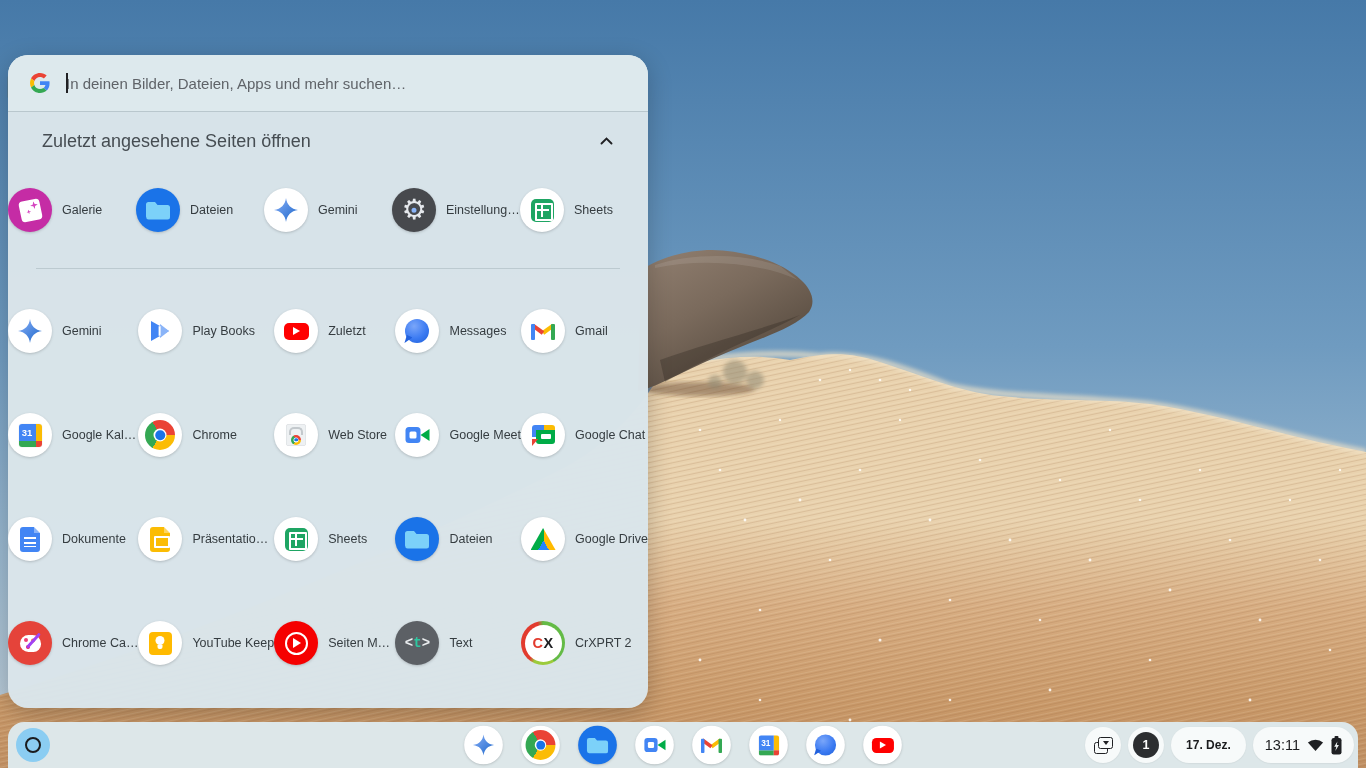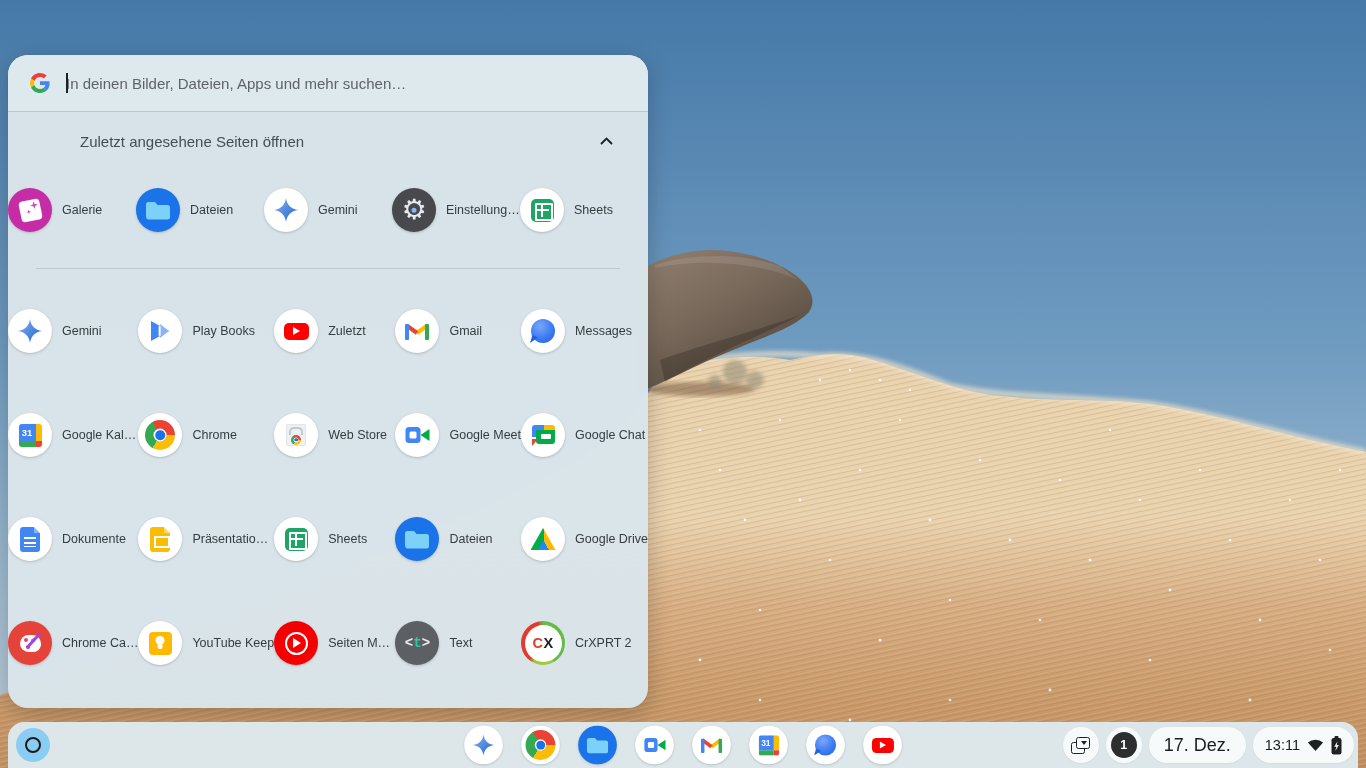--- a/index.html
+++ b/index.html
@@ -18,21 +18,21 @@
     padding:0 22px;background:#dde9ed;border-bottom:1px solid #b9c7cd;}
   .gsvg{flex:none;display:flex;}
   .searchtext{position:relative;flex:1;height:24px;display:flex;align-items:center;}
   .searchtext input{width:100%;border:none;outline:none;background:transparent;
     font-size:15px;color:#202124;padding:0;font-family:inherit;}
   .searchtext input::placeholder{color:#5f6368;opacity:1;}
   .caret{position:absolute;left:0;top:2px;width:1.6px;height:20px;background:#202124;}
 
   .sectionhead{flex:none;display:flex;align-items:center;justify-content:space-between;
     margin:14px 28px 0 34px;height:30px;}
-  .sectiontitle{font-size:15px;color:#464d52;margin-left:38px;}
+  .sectiontitle{font-size:18px;color:#464d52;}
   .collapsebtn{width:28px;height:28px;border-radius:50%;display:flex;align-items:center;
     justify-content:center;cursor:pointer;}
 
   .recentrow{flex:none;display:grid;grid-template-columns:repeat(5,1fr);margin-top:18px;}
   .tilegrid{flex:none;display:grid;grid-template-columns:repeat(5,1fr);row-gap:32px;margin-top:26px;}
   .middivider{flex:none;height:1px;background:#bccad0;margin:22px 28px 0 28px;}
 
   .tile{display:flex;flex-direction:row;align-items:center;gap:10px;height:72px;cursor:pointer;}
   .lbl{font-size:12.5px;color:#353c40;line-height:16px;white-space:nowrap;}
 
@@ -180,21 +180,21 @@
   .roundbtn{width:36px;justify-content:center;}
   .scr{position:relative;width:19px;height:17px;}
   .scr::before{content:"";position:absolute;left:0;bottom:0;width:12px;height:10px;
     border:1.7px solid #1f2023;border-radius:2.5px;}
   .scr::after{content:"";position:absolute;right:0;top:0;width:12.5px;height:10.5px;
     border:1.7px solid #1f2023;border-radius:2.5px;background:#f7fafa;}
   .scr .arr{position:absolute;right:3.1px;top:4.6px;z-index:2;width:0;height:0;
     border-top:4.5px solid #1f2023;border-left:3.4px solid transparent;border-right:3.4px solid transparent;}
   .notifdot{width:26px;height:26px;border-radius:50%;background:#2c2e30;color:#fff;display:flex;
     align-items:center;justify-content:center;font-size:12.5px;font-weight:700;}
-  .datepill{padding:0 15px;font-size:18px;font-weight:400;color:#1b1c1e;}
+  .datepill{padding:0 15px;font-size:12px;font-weight:700;color:#1b1c1e;}
   .timepill{padding:0 12px;gap:7px;font-size:14.5px;font-weight:500;color:#1b1c1e;}
 
   
   .edgebar{position:fixed;left:7px;top:76px;width:3px;height:22px;border-radius:2px;
     background:#567d99;z-index:4;}
 </style>
 </head>
 <body>
 
 <div class="wallpaper">
@@ -388,34 +388,34 @@
       <span class="lbl">Play Books</span>
     </div>
     <div class="tile">
       <span class="ic">
           <span class="yt"></span>
         </span>
       <span class="lbl">Zuletzt</span>
     </div>
     <div class="tile">
       <span class="ic">
+          <span class="msg"></span>
+        </span>
+      <span class="lbl">Messages</span>
+    </div>
+    <div class="tile">
+      <span class="ic">
         <svg width="24" height="19" viewBox="0 0 24 19">
             <path d="M22.4 3.4 L12 11" stroke="#fbbc04" stroke-width="4.2" fill="none"></path>
             <path d="M1.6 3.4 L12 11" stroke="#ea4335" stroke-width="4.2" fill="none"></path>
             <rect x="0" y="2" width="4" height="16" rx="1" fill="#4285f4"></rect>
             <rect x="20" y="2" width="4" height="16" rx="1" fill="#34a853"></rect>
           </svg>
       </span>
       <span class="lbl">Gmail</span>
-    </div>
-    <div class="tile">
-      <span class="ic">
-          <span class="msg"></span>
-        </span>
-      <span class="lbl">Messages</span>
     </div>
     <div class="tile">
       <span class="ic">
         <span class="cal">
             <span class="cy"></span>
             <span class="cg"></span>
             <span class="cr"></span>
             <span class="cb">31</span>
           </span>
       </span>

